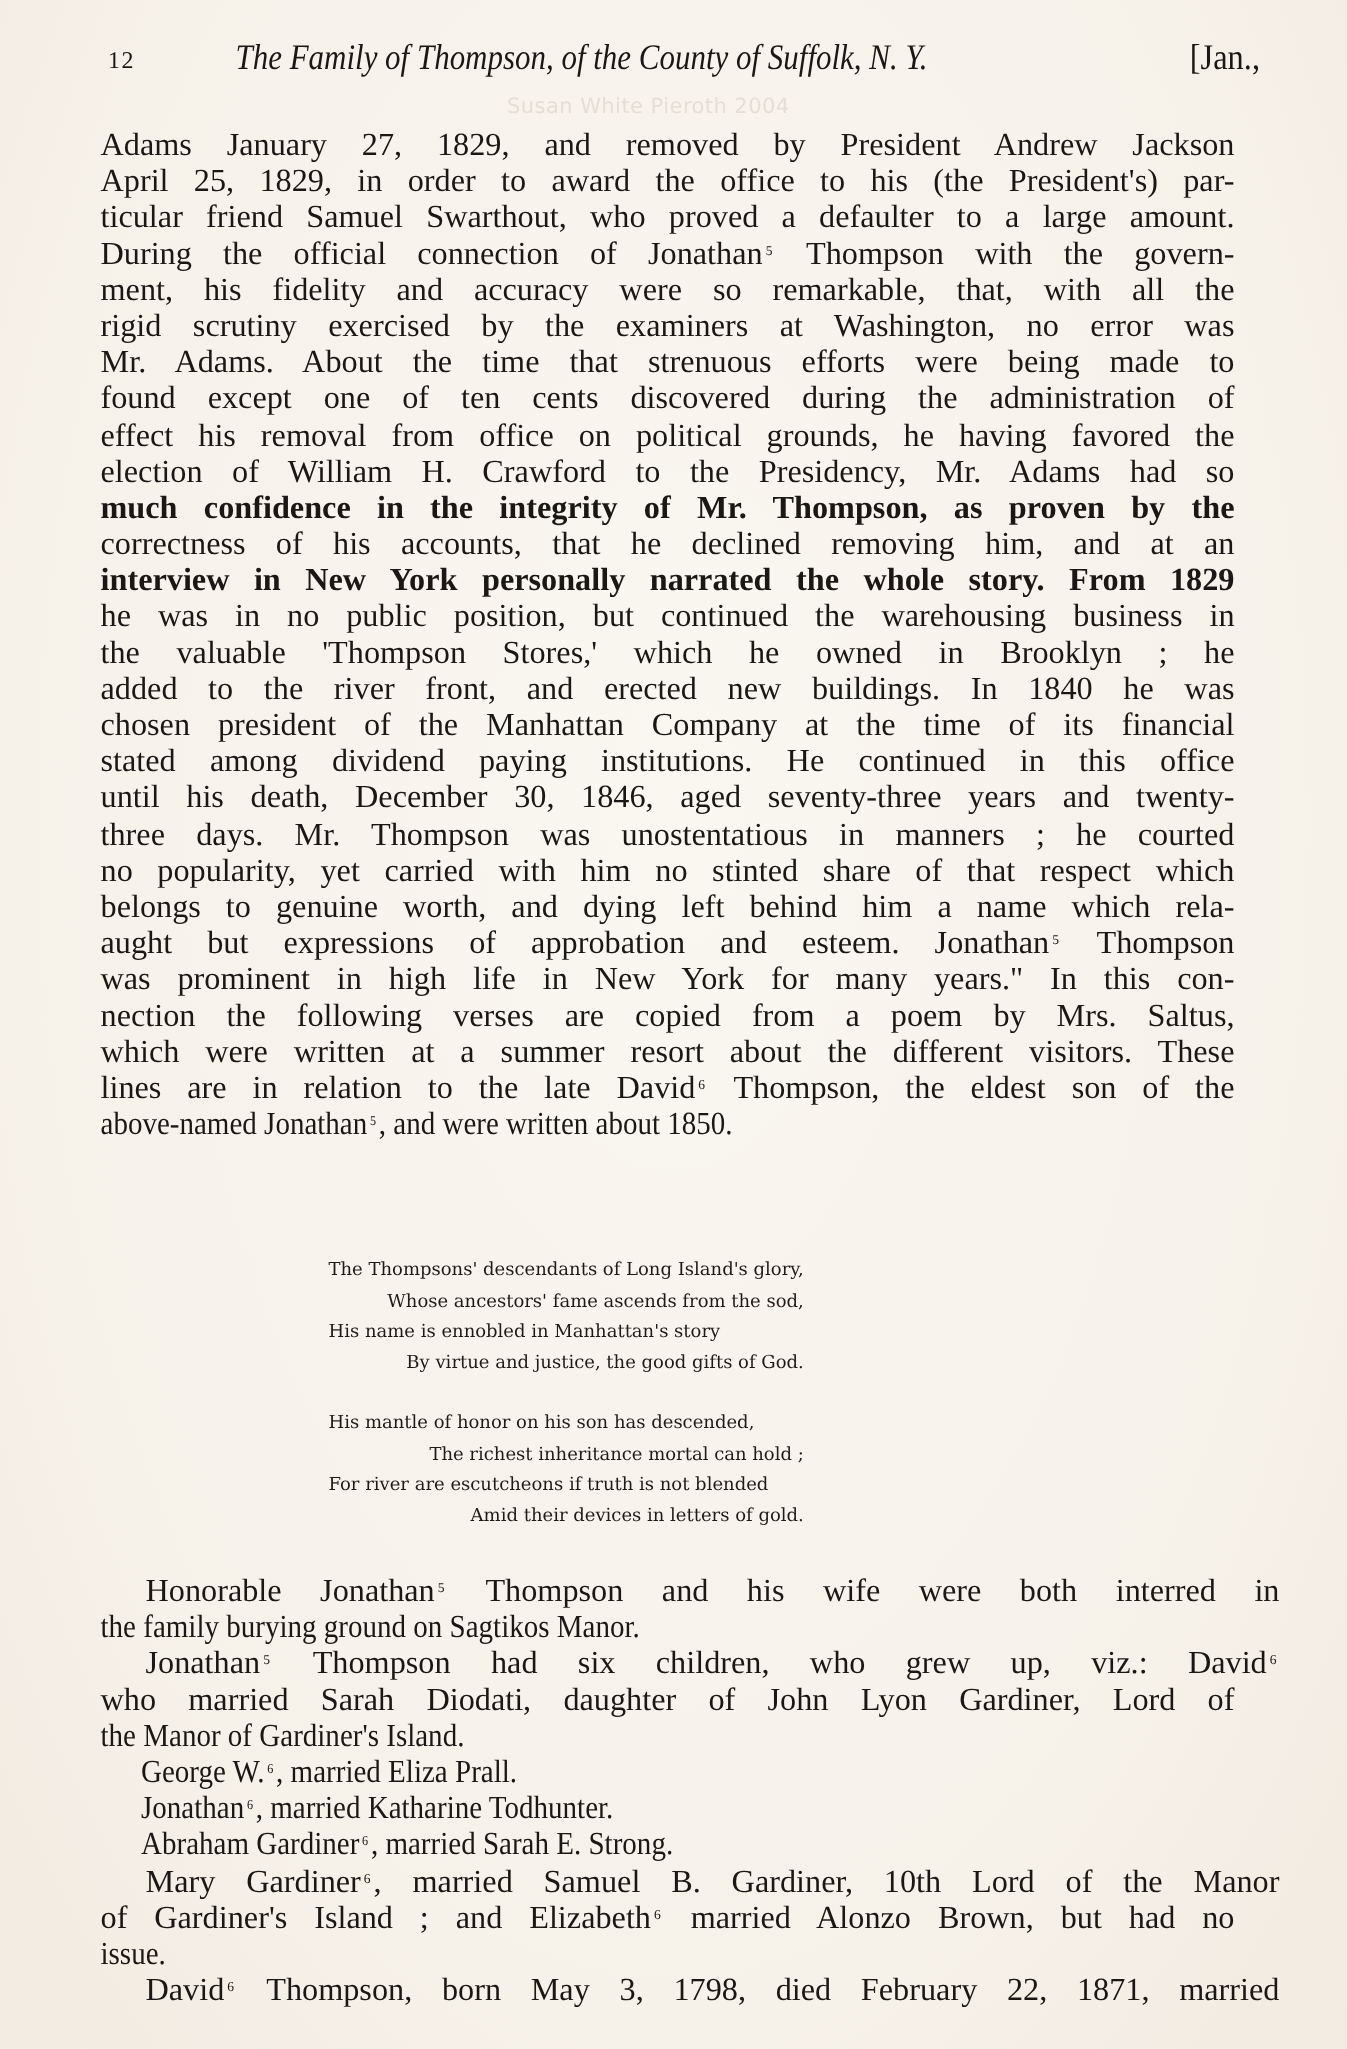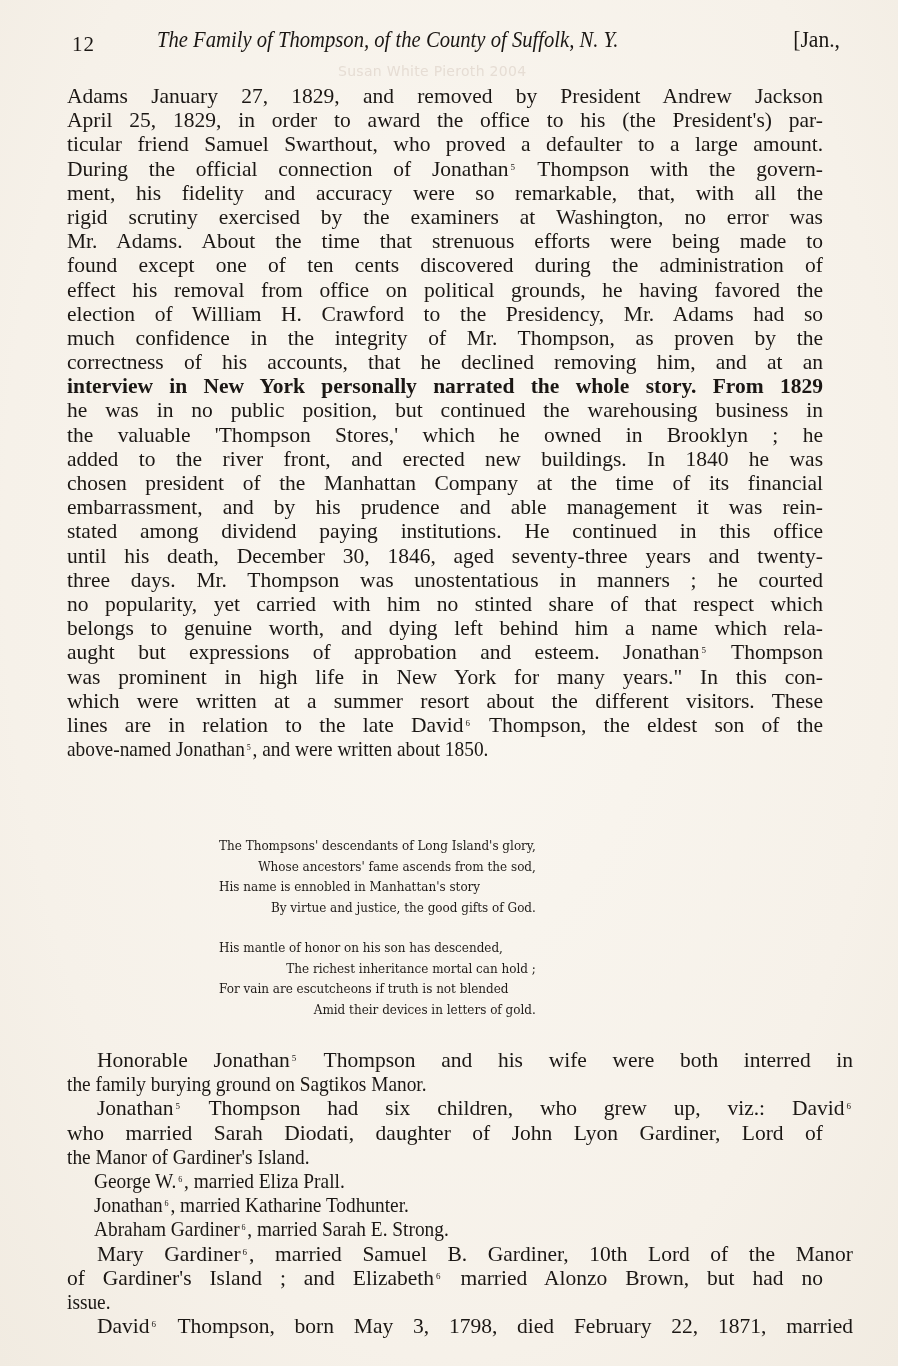--- a/index.html
+++ b/index.html
@@ -26,21 +26,21 @@
       position: absolute;
       top: 26px;
       left: 70px;
       width: 770px;
       height: 34px;
     }
     .page-number {
       position: absolute;
       left: 2px;
       top: 6px;
-      font-size: 21px;
+      font-size: 16px;
       letter-spacing: 1px;
     }
     .running-title {
       position: absolute;
       left: 87px;
       top: 0px;
       font-size: 24px;
       font-style: italic;
       white-space: nowrap;
       transform: scaleX(0.86);
@@ -129,51 +129,51 @@
       <span class="line" style="display: block; width: 756px;">Adams January 27, 1829, and removed by President Andrew Jackson</span>
       <span class="line" style="display: block; width: 756px;">April 25, 1829, in order to award the office to his (the President's) par-</span>
       <span class="line" style="display: block; width: 756px;">ticular friend Samuel Swarthout, who proved a defaulter to a large amount.</span>
       <span class="line" style="display: block; width: 756px;">During the official connection of Jonathan<sup class="gen">5</sup> Thompson with the govern-</span>
       <span class="line" style="display: block; width: 756px;">ment, his fidelity and accuracy were so remarkable, that, with all the</span>
       <span class="line" style="display: block; width: 756px;">rigid scrutiny exercised by the examiners at Washington, no error was</span>
       <span class="line" style="display: block; width: 756px;">Mr. Adams.  About the time that strenuous efforts were being made to</span>
       <span class="line" style="display: block; width: 756px;">found except one of ten cents discovered during the administration of</span>
       <span class="line" style="display: block; width: 756px;">effect his removal from office on political grounds, he having favored the</span>
       <span class="line" style="display: block; width: 756px;">election of William H. Crawford to the Presidency, Mr. Adams had so</span>
-      <span class="line" style="display: block; width: 756px;">much confidence in the integrity of Mr. Thompson, as proven by the</span>
+      <span class="line" style="display: block; width: 756px; font-weight: bold;">much confidence in the integrity of Mr. Thompson, as proven by the</span>
       <span class="line" style="display: block; width: 756px;">correctness of his accounts, that he declined removing him, and at an</span>
       <span class="line" style="display: block; width: 756px; font-weight: bold;">interview in New York personally narrated the whole story.  From 1829</span>
       <span class="line" style="display: block; width: 756px;">he was in no public position, but continued the warehousing business in</span>
       <span class="line" style="display: block; width: 756px;">the valuable 'Thompson Stores,' which he owned in Brooklyn ; he</span>
       <span class="line" style="display: block; width: 756px;">added to the river front, and erected new buildings.  In 1840 he was</span>
       <span class="line" style="display: block; width: 756px;">chosen president of the Manhattan Company at the time of its financial</span>
-      <span class="line" style="display: block; width: 756px;">embarrassment, and by his prudence and able management it was rein-</span>
       <span class="line" style="display: block; width: 756px;">stated among dividend paying institutions.  He continued in this office</span>
       <span class="line" style="display: block; width: 756px;">until his death, December 30, 1846, aged seventy-three years and twenty-</span>
       <span class="line" style="display: block; width: 756px;">three days.  Mr. Thompson was unostentatious in manners ; he courted</span>
       <span class="line" style="display: block; width: 756px;">no popularity, yet carried with him no stinted share of that respect which</span>
       <span class="line" style="display: block; width: 756px;">belongs to genuine worth, and dying left behind him a name which rela-</span>
       <span class="line" style="display: block; width: 756px;">aught but expressions of approbation and esteem.  Jonathan<sup class="gen">5</sup> Thompson</span>
       <span class="line" style="display: block; width: 756px;">was prominent in high life in New York for many years."  In this con-</span>
+      <span class="line" style="display: block; width: 756px;">nection the following verses are copied from a poem by Mrs. Saltus,</span>
       <span class="line" style="display: block; width: 756px;">which were written at a summer resort about the different visitors.  These</span>
       <span class="line" style="display: block; width: 756px;">lines are in relation to the late David<sup class="gen">6</sup> Thompson, the eldest son of the</span>
       <span class="line last" style="display: block; width: 756px; transform: scaleX(0.9);">above-named Jonathan<sup class="gen">5</sup>, and were written about 1850.</span>
     </div>
 
   <div class="poem" id="poem">
       <div class="stanza">
         <span class="verse">The Thompsons' descendants of Long Island's glory,</span>
         <span class="verse indented">Whose ancestors' fame ascends from the sod,</span>
         <span class="verse">His name is ennobled in Manhattan's story</span>
         <span class="verse indented">By virtue and justice, the good gifts of God.</span>
       </div>
       <div class="stanza">
         <span class="verse">His mantle of honor on his son has descended,</span>
         <span class="verse indented">The richest inheritance mortal can hold ;</span>
-        <span class="verse">For vain are escutcheons if truth is not blended</span>
+        <span class="verse">For river are escutcheons if truth is not blended</span>
         <span class="verse indented">Amid their devices in letters of gold.</span>
       </div>
     </div>
 
   <div class="body-text-2" id="para2">
       <span class="line indent" style="display: block; width: 756px;">Honorable Jonathan<sup class="gen">5</sup> Thompson and his wife were both interred in</span>
       <span class="line last" style="display: block; width: 756px; transform: scaleX(0.9);">the family burying ground on Sagtikos Manor.</span>
       <span class="line indent" style="display: block; width: 756px;">Jonathan<sup class="gen">5</sup> Thompson had six children, who grew up, viz.: David<sup class="gen">6</sup></span>
       <span class="line" style="display: block; width: 756px;">who married Sarah Diodati, daughter of John Lyon Gardiner, Lord of</span>
       <span class="line last" style="display: block; width: 756px; transform: scaleX(0.9);">the Manor of Gardiner's Island.</span>

